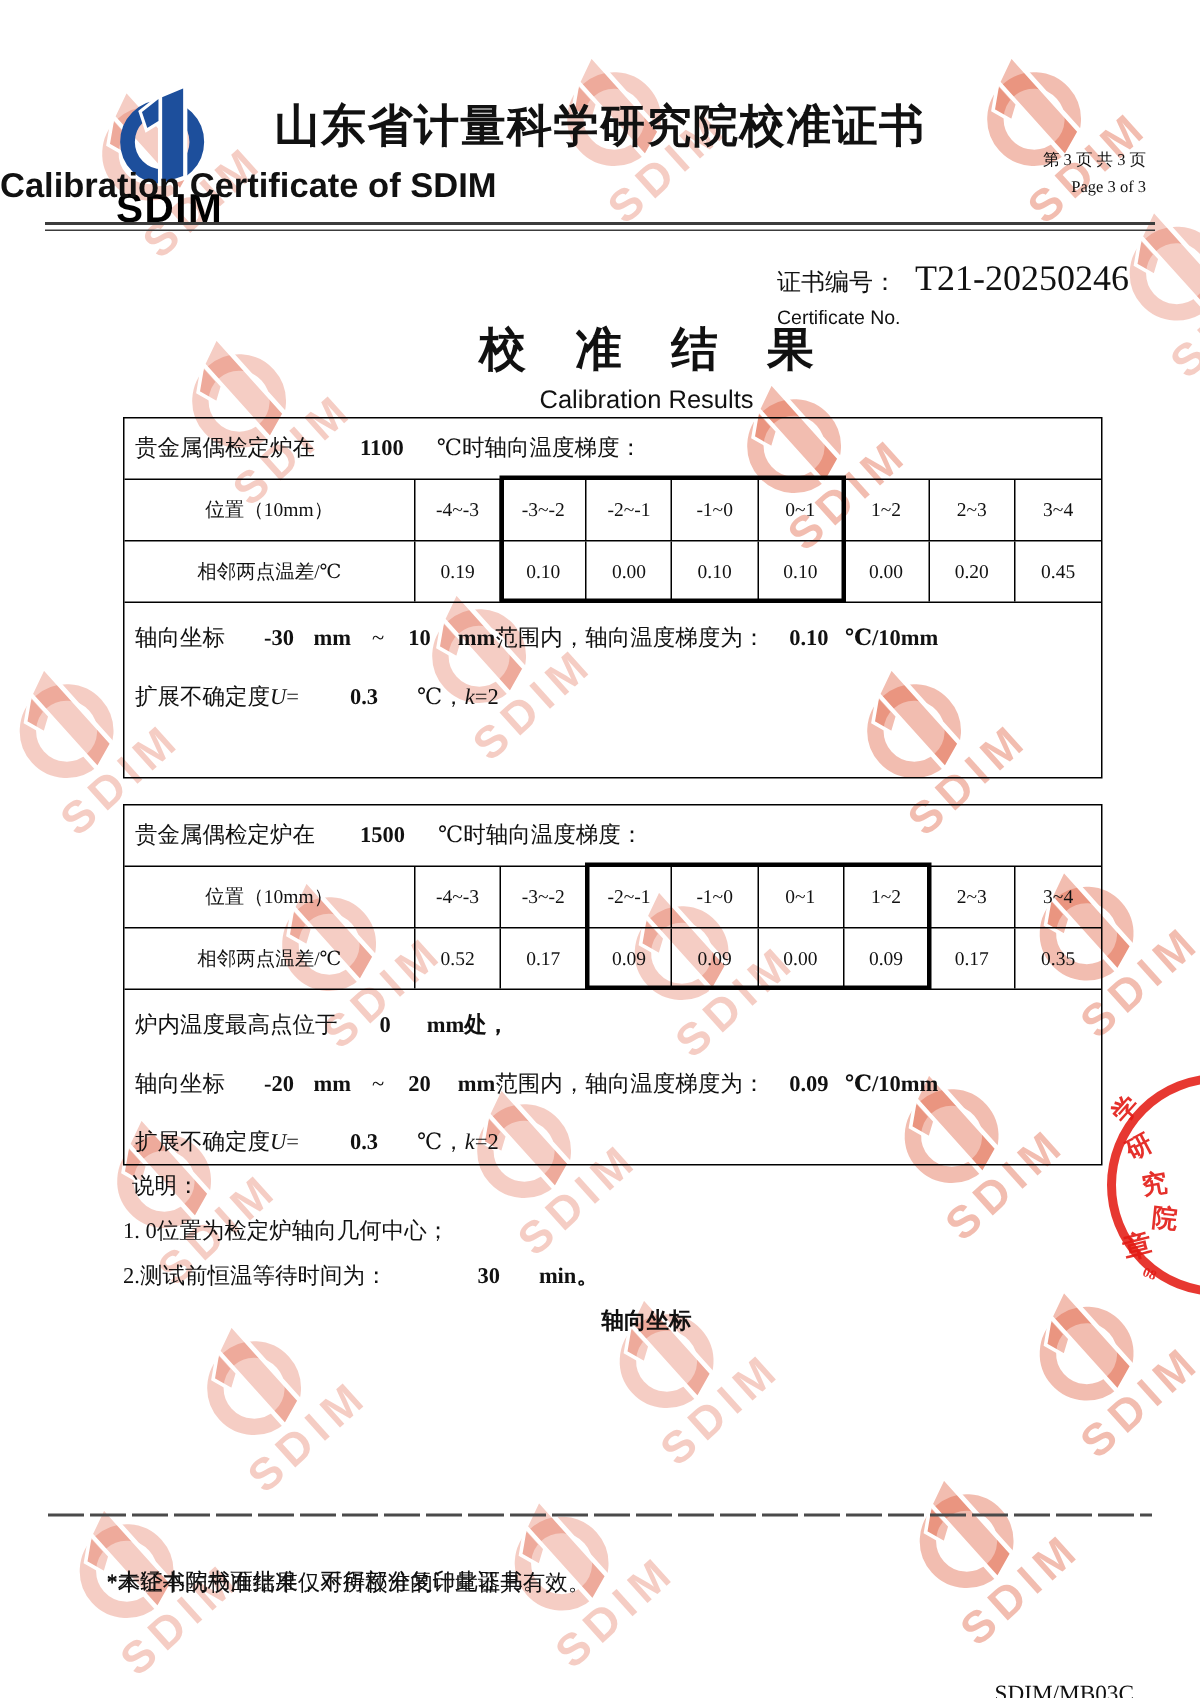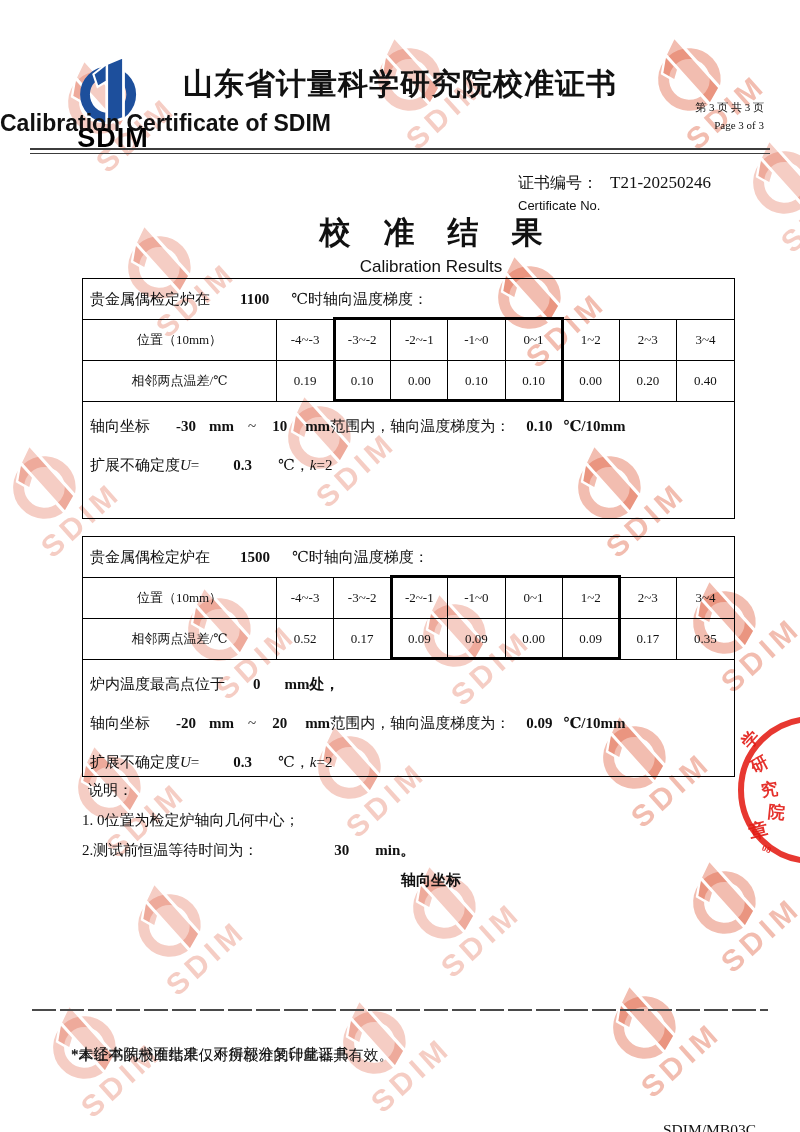--- a/index.html
+++ b/index.html
@@ -17,21 +17,21 @@
   .logo{left:58px;top:54px;width:110px;text-align:center;z-index:2;}
   .logo svg{width:78px;height:70px;}
   .logo-word{font:800 27px "Liberation Sans",sans-serif;letter-spacing:1px;margin-top:-5px;color:#000;}
   .title-cn{left:0;right:0;top:64px;text-align:center;font-size:30px;font-weight:600;letter-spacing:1px;z-index:2;}
   .title-en{left:0;right:0;top:110px;font:bold 23px "Liberation Sans",sans-serif;z-index:2;}
   .page-info{right:36px;top:98px;text-align:right;font-size:11px;line-height:18px;z-index:2;}
   .double-rule{left:30px;right:30px;top:148px;height:3px;border-top:2px solid #3c3c3c;border-bottom:1.5px solid #3c3c3c;z-index:2;}
   
   .cert{left:518px;top:173px;z-index:2;}
   .cert .cn{font-size:16px;}
-  .cert .num{font-size:17px;margin-left:12px;}
+  .cert .num{font-size:24px;margin-left:12px;}
   .cert .en{font:13px "Liberation Sans",sans-serif;margin-top:4px;}
   
   .sec-title{left:62px;right:0;top:212px;text-align:center;font-size:31px;font-weight:bold;
              letter-spacing:33px;margin-right:-33px;z-index:2;}
   .sec-sub{left:62px;right:0;top:257px;text-align:center;font:17px "Liberation Sans",sans-serif;z-index:2;}
   
   .ctable{left:82px;width:653px;border:1.5px solid #000;box-sizing:border-box;z-index:2;}
   .cap{height:40px;line-height:40px;border-bottom:1px solid #000;padding-left:7px;font-size:15px;}
   .trow{display:grid;grid-template-columns:194px repeat(8,1fr);height:40px;border-bottom:1px solid #000;}
   .cell{display:flex;align-items:center;justify-content:center;font-size:13px;border-right:1px solid #000;}
@@ -272,21 +272,21 @@
   </div>
   <div class="trow">
     <div class="cell">相邻两点温差/℃</div>
     <div class="cell">0.19</div>
     <div class="cell">0.10</div>
     <div class="cell">0.00</div>
     <div class="cell">0.10</div>
     <div class="cell">0.10</div>
     <div class="cell">0.00</div>
     <div class="cell">0.20</div>
-    <div class="cell">0.40</div>
+    <div class="cell">0.45</div>
   </div>
   <div class="tnotes">
     <div class="nline">
       <span>轴向坐标</span><span class="val" style="margin-left:26px">-30</span><span class="val" style="margin-left:13px">mm</span><span style="margin-left:14px">~</span><span class="val" style="margin-left:16px">10</span><span class="val" style="margin-left:18px">mm</span><span>范围内，轴向温度梯度为：</span><span class="val" style="margin-left:16px">0.10</span><span class="val" style="margin-left:11px">℃/10mm</span>
     </div>
     <div class="nline">
       <span>扩展不确定度</span><i>U</i><span>=</span><span class="val" style="margin-left:34px">0.3</span><span style="margin-left:26px">℃，</span><i>k</i><span>=2</span>
     </div>
   </div>
   <div class="boldbox" style="left:250px"></div>
@@ -328,21 +328,21 @@
     <div class="nline">
       <span>扩展不确定度</span><i>U</i><span>=</span><span class="val" style="margin-left:34px">0.3</span><span style="margin-left:26px">℃，</span><i>k</i><span>=2</span>
     </div>
   </div>
   <div class="boldbox" style="left:307px"></div>
 </div>
 
 <div class="abs plain" style="left:88px;top:781px">说明：</div>
 <div class="abs plain" style="left:82px;top:811px">1. 0位置为检定炉轴向几何中心；</div>
 <div class="abs plain" style="left:82px;top:841px">
-  <span>2.测试前恒温等待时间为：</span><span class="val" style="margin-left:76px">30</span><span class="val" style="margin-left:26px">min。</span>
+  <span>2.测试前恒温等待时间为：</span><span class="val" style="margin-left:60px">30</span><span class="val" style="margin-left:26px">min。</span>
 </div>
 <div class="abs blank-label">轴向坐标</div>
 
 <div class="abs dash-rule"></div>
 <div class="abs plain" style="left:71px;top:1045px">*未经本院书面批准，不得部分复印此证书。</div>
 <div class="abs plain" style="left:71px;top:1046px">*本证书的校准结果仅对所校准的计量器具有效。</div>
 <div class="abs doc-code">SDIM/MB03C</div>
 
 <div class="abs seal">
   <div class="seal-ring"></div>

